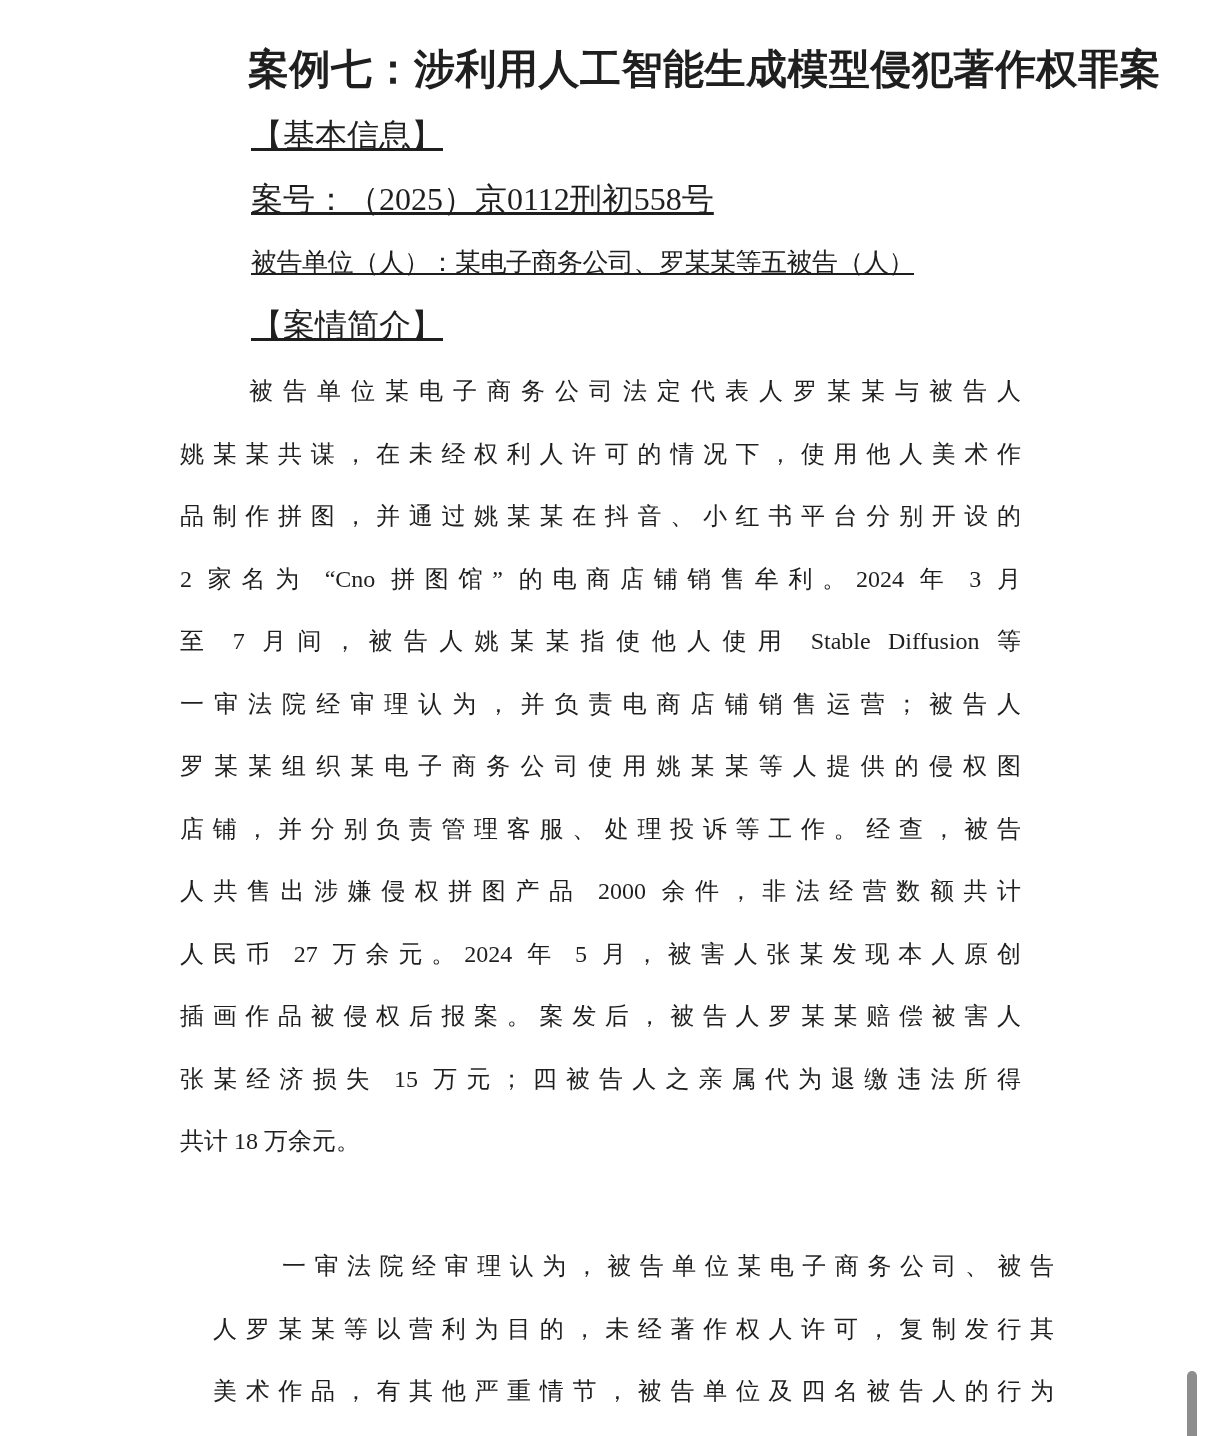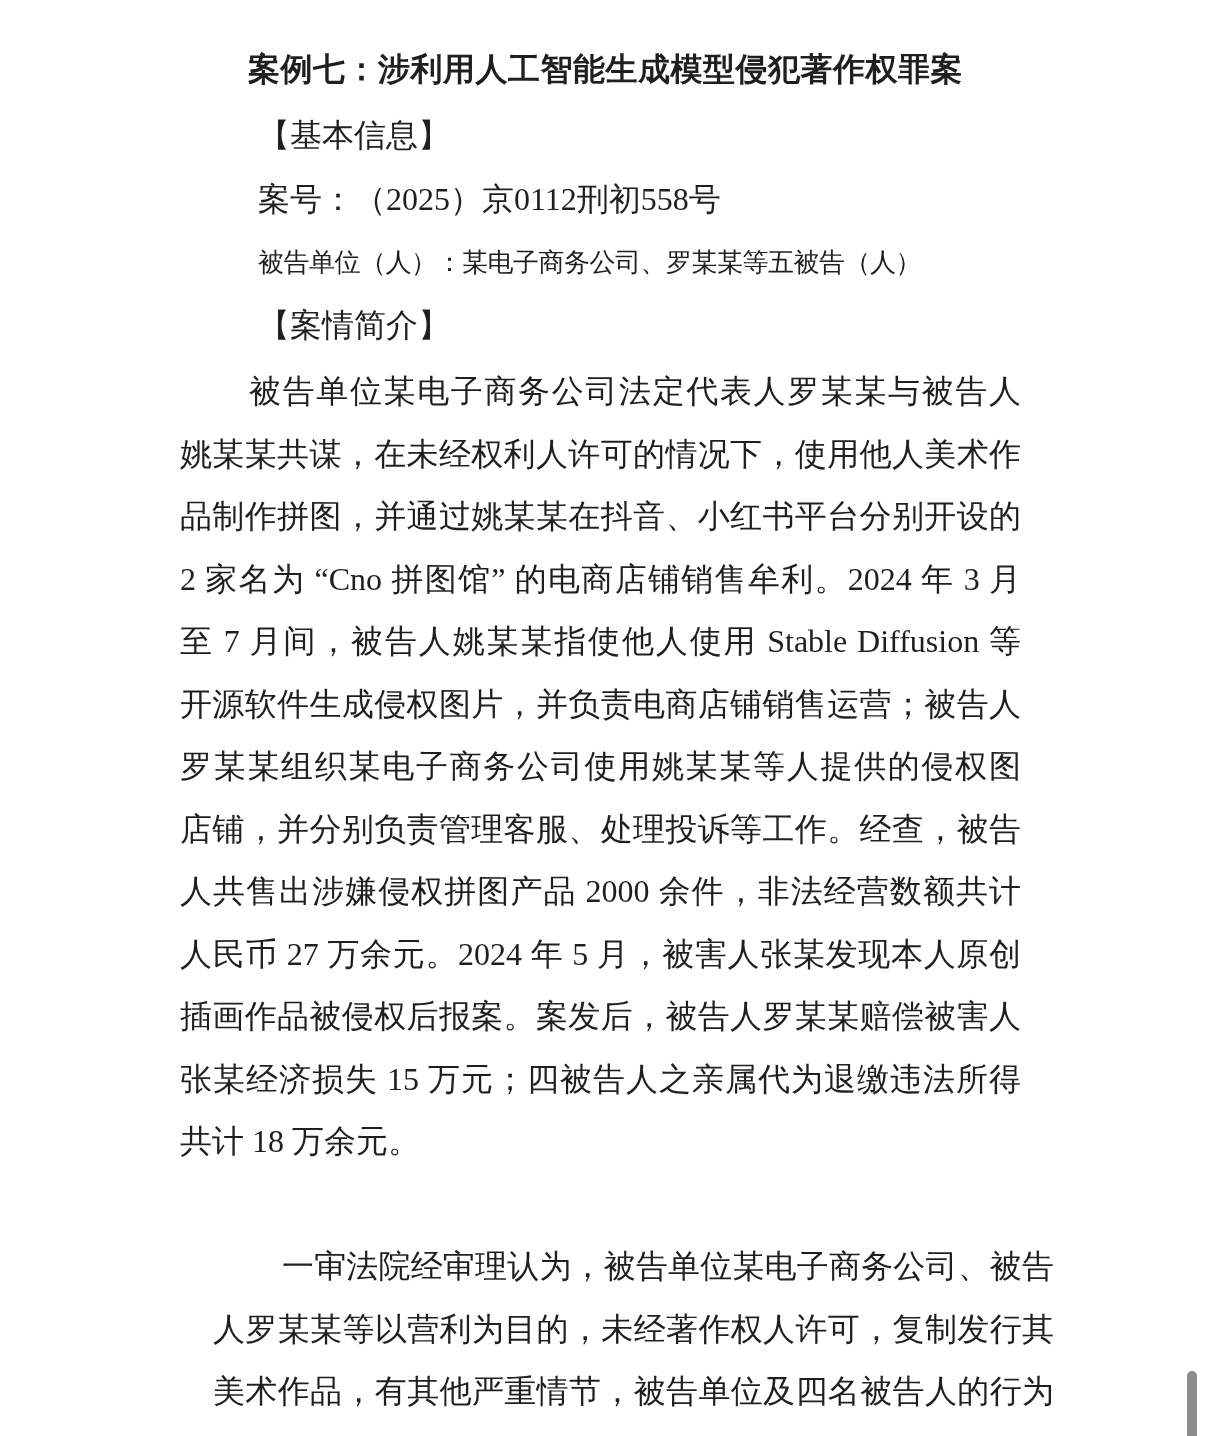--- a/index.html
+++ b/index.html
@@ -14,50 +14,51 @@
     position: relative;
     font-family: "Liberation Serif", "DejaVu Serif", serif;
     color: #1f1f1f;
   }
   .abs { position: absolute; }
 
   .doc-title {
     left: 248px;
     top: 48px;
     margin: 0;
-    font-size: 32px;
+    font-size: 41px;
     font-weight: bold;
     line-height: 42px;
     letter-spacing: 0.5px;
     white-space: nowrap;
   }
   .single-line {
-    left: 258px;
+    left: 251px;
     font-size: 32px;
     line-height: 45px;
     white-space: nowrap;
+    text-decoration: underline;
   }
   .single-line.condensed {
     font-size: 26px;
     letter-spacing: -0.5px;
   }
   .hdr-basic-info { top: 113px; }
   .hdr-case-number { top: 177px; }
   .hdr-defendants { top: 240px; }
   .hdr-case-summary { top: 303px; text-align: center; }
 
   .para {
     left: 180px;
     width: 841px;
   }
   .para-1 { top: 360px; }
   .para-2 { top: 1235px; margin-left: 33px; }
 
   .pline {
-    font-size: 32px;
+    font-size: 24px;
     line-height: 62.5px;
     height: 62.5px;
     text-align: justify;
     text-align-last: justify;
     overflow: hidden;
   }
   .pline.indent {
     padding-left: 69px;
   }
   .pline.para-end {
@@ -86,21 +87,21 @@
 <div class="abs single-line condensed hdr-defendants">被告单位（人）：某电子商务公司、罗某某等五被告（人）</div>
 
 <div class="abs single-line hdr-case-summary">【案情简介】</div>
 
 <div class="abs para para-1">
   <div class="pline indent">被告单位某电子商务公司法定代表人罗某某与被告人</div>
   <div class="pline">姚某某共谋，在未经权利人许可的情况下，使用他人美术作</div>
   <div class="pline">品制作拼图，并通过姚某某在抖音、小红书平台分别开设的</div>
   <div class="pline">2 家名为 “Cno 拼图馆” 的电商店铺销售牟利。2024 年 3 月</div>
   <div class="pline">至 7 月间，被告人姚某某指使他人使用 Stable Diffusion 等</div>
-  <div class="pline">开源软件生成侵权图片，并负责电商店铺销售运营；被告人</div>
+  <div class="pline">一审法院经审理认为，并负责电商店铺销售运营；被告人</div>
   <div class="pline">罗某某组织某电子商务公司使用姚某某等人提供的侵权图</div>
   <div class="pline">店铺，并分别负责管理客服、处理投诉等工作。经查，被告</div>
   <div class="pline">人共售出涉嫌侵权拼图产品 2000 余件，非法经营数额共计</div>
   <div class="pline">人民币 27 万余元。2024 年 5 月，被害人张某发现本人原创</div>
   <div class="pline">插画作品被侵权后报案。案发后，被告人罗某某赔偿被害人</div>
   <div class="pline">张某经济损失 15 万元；四被告人之亲属代为退缴违法所得</div>
   <div class="pline para-end">共计 18 万余元。</div>
 </div>
 
 <div class="abs para para-2">

